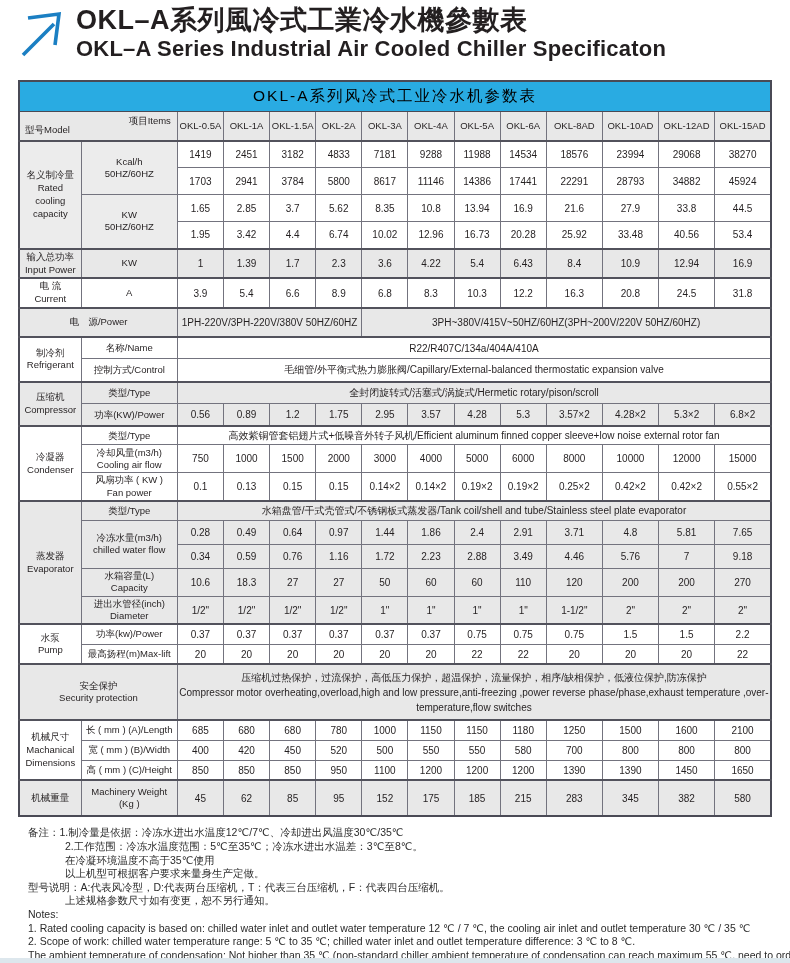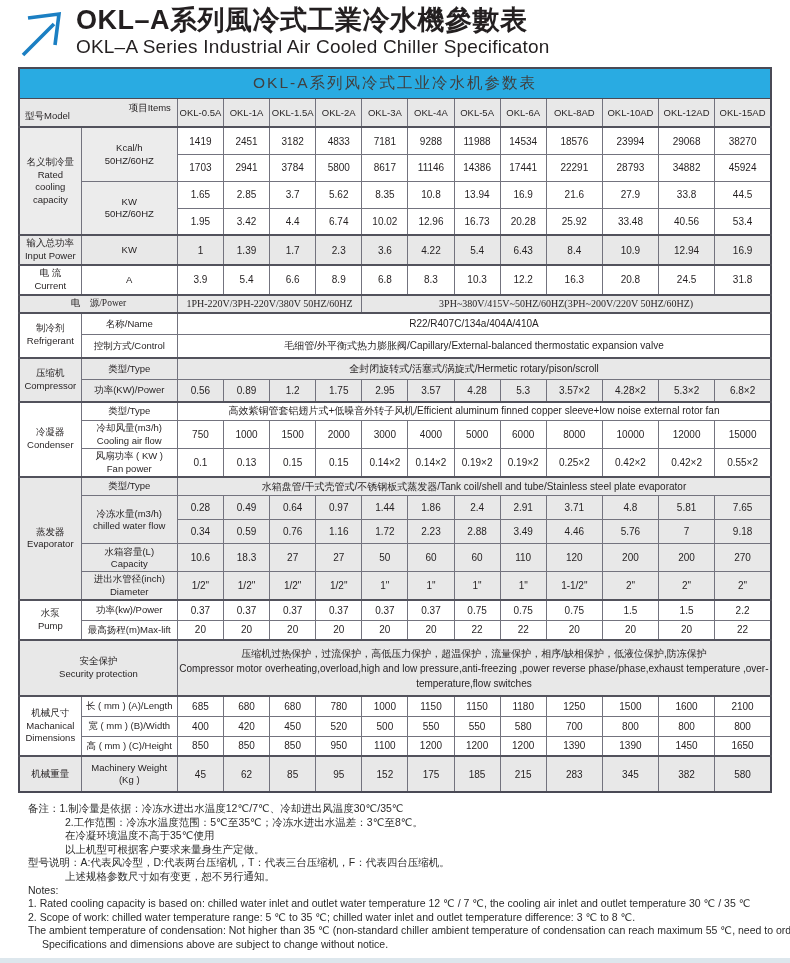--- a/index.html
+++ b/index.html
@@ -4,26 +4,26 @@
 <style>
   html,body{margin:0;padding:0;background:#fff;}
   body{font-family:"Liberation Sans","DejaVu Sans",sans-serif;color:#231f20;}
   .page{position:relative;width:790px;height:963px;background:#fff;overflow:hidden;}
 
   
   .hdr{display:flex;align-items:flex-start;padding:5px 16px 0 14px;}
   .hdr .arrow{flex:0 0 auto;margin-top:4px;}
   .hdr .titles{margin-left:12px;}
   .hdr h1{margin:0;font-size:27px;font-weight:700;letter-spacing:0.5px;line-height:1.15;}
-  .hdr h2{margin:1px 0 2px;font-size:19px;font-weight:400;letter-spacing:0.2px;line-height:1.1;}
+  .hdr h2{margin:1px 0 12px;font-size:22px;font-weight:700;letter-spacing:0.2px;line-height:1.1;}
 
   
   table.spec{border-collapse:collapse;table-layout:fixed;width:754px;margin:7px 18px 0;border:2px solid #4a4a55;font-size:10px;}
   table.spec td,table.spec th{border:1px solid #73737e;text-align:center;vertical-align:middle;padding:1px 1px;font-weight:normal;overflow:hidden;}
-  tr.caption-row th{height:27px;color:#404040;font-size:15.5px;letter-spacing:2px;font-weight:500;border:1px solid #4a4a55;}
+  tr.caption-row th{height:27px;color:#000000;font-size:15.5px;letter-spacing:2px;font-weight:500;border:1px solid #4a4a55;}
   tr.models-row{height:29px;}
   tr.models-row th{background:#e8e8e8;font-size:9.5px;}
   th.corner{position:relative;background:
     linear-gradient(to bottom right,#e8e8e8 calc(50% - 0.7px),#73737e calc(50% - 0.7px),#73737e calc(50% + 0.7px),#e8e8e8 calc(50% + 0.7px));}
   th.corner .c-model{position:absolute;left:5px;bottom:3px;font-size:9.5px;}
   th.corner .c-items{position:absolute;right:6px;top:3px;font-size:9.5px;}
 
   th.lab{white-space:pre-line;font-size:9.5px;line-height:1.35;}
   td.item{white-space:pre-line;font-size:9.5px;line-height:1.3;}
   td.val{font-size:10px;}
@@ -188,21 +188,21 @@
           <td class="val">8.9</td>
           <td class="val">6.8</td>
           <td class="val">8.3</td>
           <td class="val">10.3</td>
           <td class="val">12.2</td>
           <td class="val">16.3</td>
           <td class="val">20.8</td>
           <td class="val">24.5</td>
           <td class="val">31.8</td>
         </tr>
-        <tr class="tone-gray g-first" style="height: 18px; font-family: Liberation Serif, serif;">
+        <tr class="tone-gray g-first" style="height: 29px;">
           <th class="lab" rowspan="1" colspan="2">电　源/Power</th>
           <td class="val" colspan="4">1PH-220V/3PH-220V/380V 50HZ/60HZ</td>
           <td class="val" colspan="8">3PH~380V/415V~50HZ/60HZ(3PH~200V/220V  50HZ/60HZ)</td>
         </tr>
         <tr class="tone-white g-first" style="height: 22px;">
           <th class="lab" rowspan="2">制冷剂
 Refrigerant</th>
           <td class="item">名称/Name</td>
           <td class="val" colspan="12">R22/R407C/134a/404A/410A</td>
         </tr>

